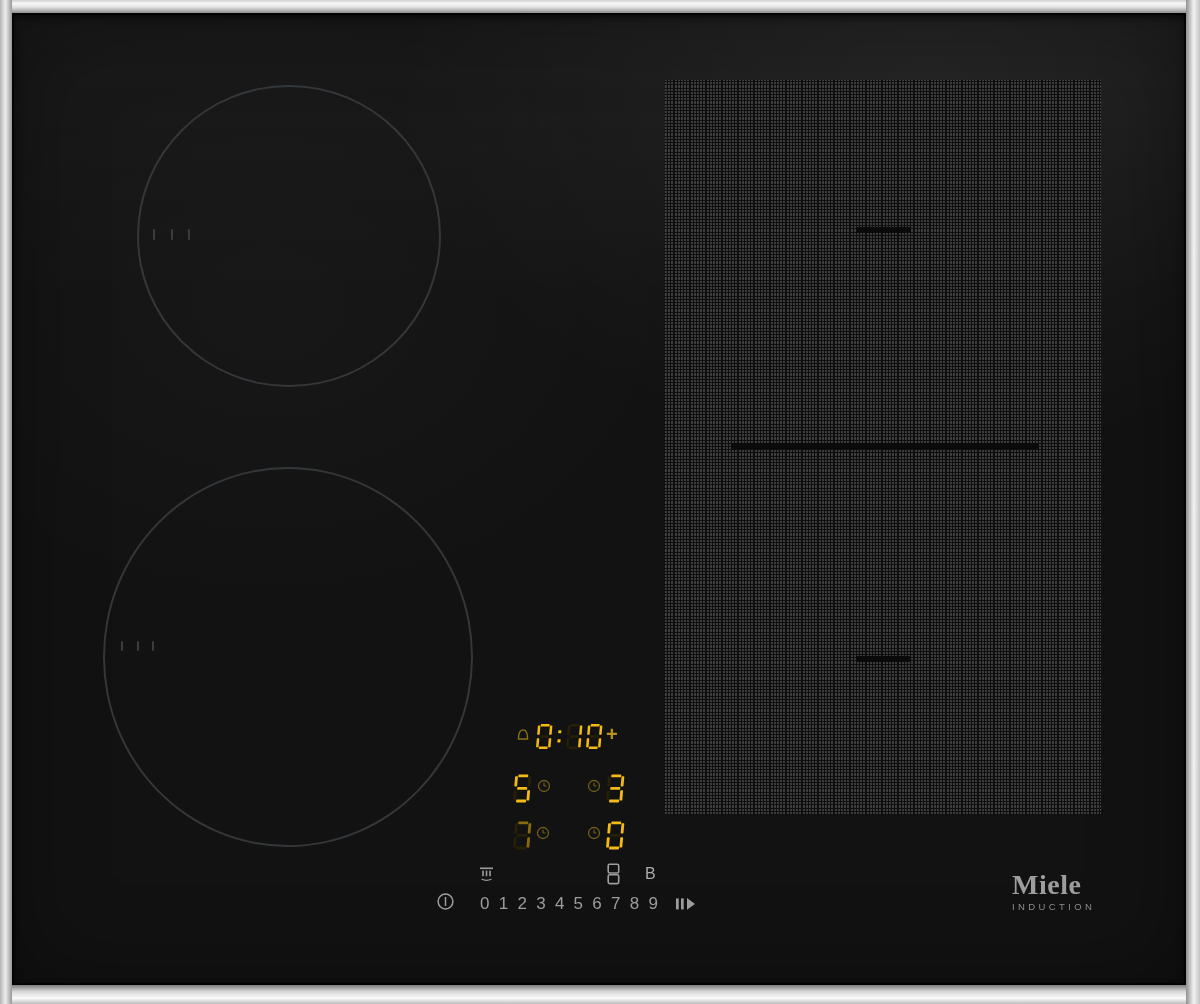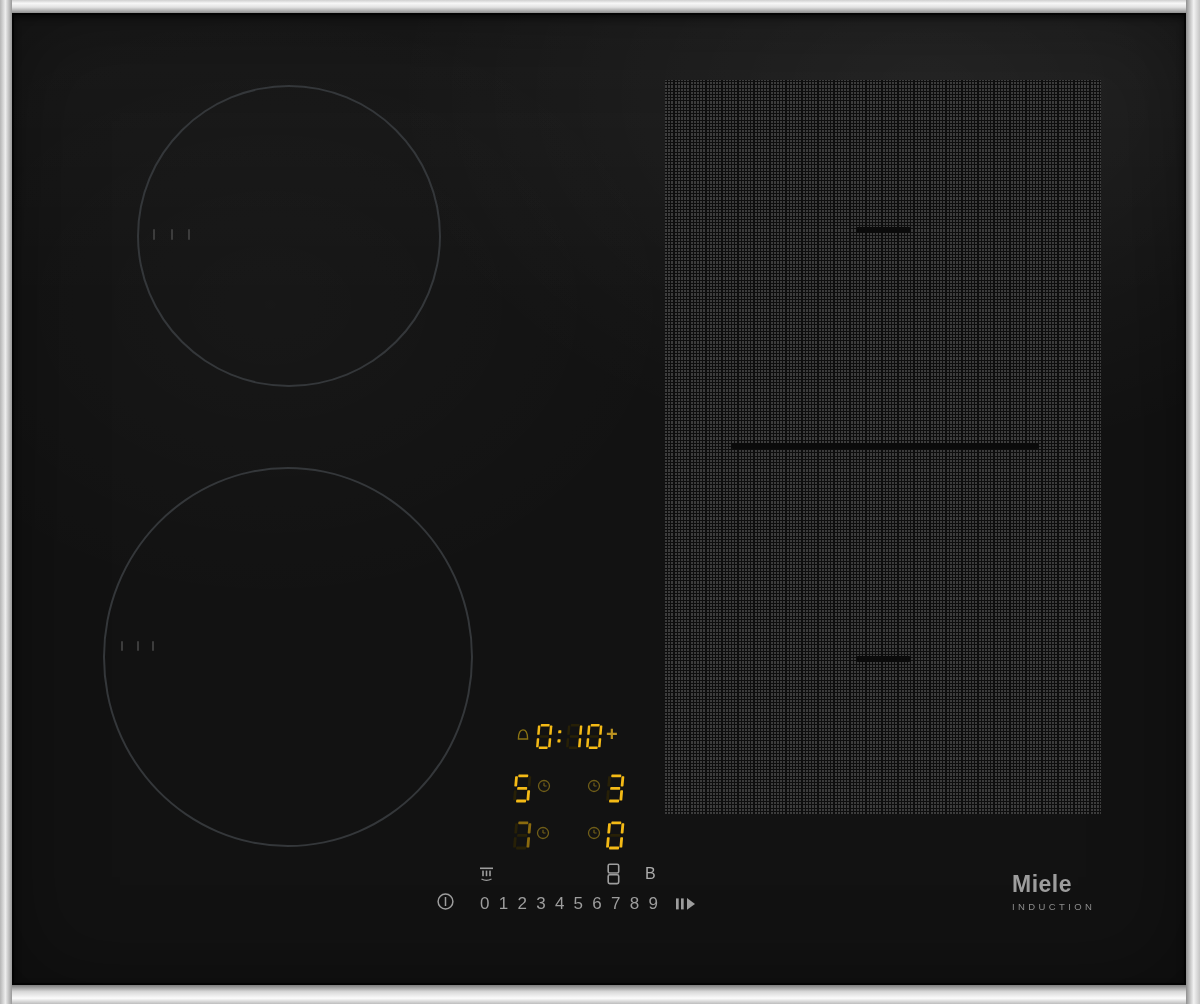--- a/index.html
+++ b/index.html
@@ -56,21 +56,21 @@
   #keepwarm{left:477px;top:866px;}
   #linkicon{left:606px;top:863px;}
   #booster{position:absolute;left:645px;top:865px;font-size:16px;color:#ababab;}
   #powerbtn{left:436px;top:892px;}
   #number-row{position:absolute;left:480px;top:894px;width:178px;display:flex;
     justify-content:space-between;font-size:17px;color:var(--control-gray,#9d9d9d);}
   #number-row span{cursor:default;}
   #stopgo{left:674px;top:896px;}
   
   #brand{position:absolute;left:1012px;top:871px;color:#9d9d9d;}
-  #brand .name{font-family:Liberation Sans, sans-serif;font-weight:bold;font-size:23px;
+  #brand .name{font-family:Liberation Serif, serif;font-weight:bold;font-size:28px;
     line-height:27px;letter-spacing:0.5px;}
   #brand .sub{font-size:9.5px;letter-spacing:3.4px;color:#8c8c8c;margin-top:3px;}
 </style>
 </head>
 <body>
 
 <div id="cooktop">
   <div class="f-top"></div>
   <div class="f-bottom"></div>
   <div class="f-left"></div>

